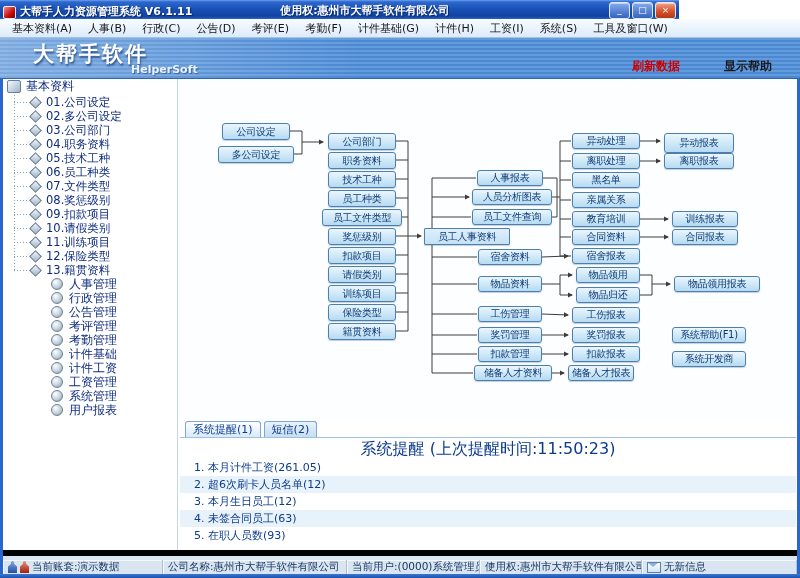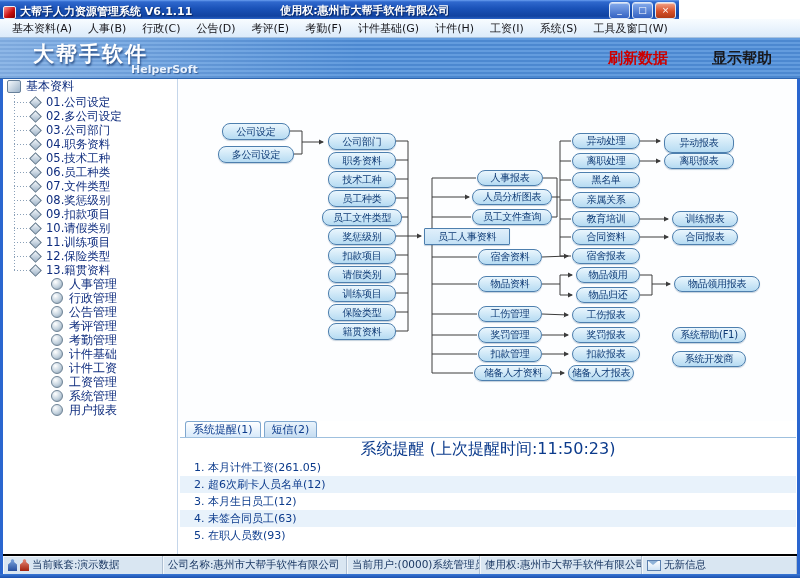--- a/index.html
+++ b/index.html
@@ -25,21 +25,21 @@
   .menu-item{padding:0 8px;white-space:nowrap;}
   .banner{position:absolute;top:38px;left:0;width:800px;height:40px;
     background:repeating-linear-gradient(to bottom,#639cde 0 2px,#4c88d0 2px 4px);
     border-bottom:1px solid #2f66b0;z-index:28;}
   .banner::before{content:"";position:absolute;inset:0;
     background:linear-gradient(to right,rgba(255,255,255,.28),rgba(255,255,255,0) 45%);}
   .brand{position:absolute;left:33px;top:2px;font-size:21px;font-weight:bold;color:#fff;
     letter-spacing:2px;text-shadow:1px 2px 2px rgba(8,38,92,.65);}
   .brand-en{position:absolute;left:131px;top:25px;font-size:11px;font-weight:bold;color:#e9f2fd;
     text-shadow:1px 1px 1px rgba(8,38,92,.5);}
-  .banner-links{position:absolute;right:28px;top:11px;display:flex;gap:44px;font-size:15px;font-weight:bold;}
+  .banner-links{position:absolute;right:28px;top:20px;display:flex;gap:44px;font-size:12px;font-weight:bold;}
   .link-refresh{color:#cc0000;}
   .link-help{color:#18181c;}
   .border-left,.border-right{position:absolute;top:19px;bottom:0;width:3px;background:#2a66cf;z-index:27;}
   .border-left{left:0;} .border-right{right:0;}
   .bottom-border{position:absolute;left:0;bottom:0;width:800px;height:4px;
     background:linear-gradient(#3a78d6,#1b50ae);z-index:27;}
   
   .sidebar{position:absolute;left:3px;top:78px;width:175px;bottom:22px;background:#fff;
     border-right:1px solid #c5d6ea;overflow:hidden;z-index:5;box-sizing:border-box;}
   .tree-root{display:flex;align-items:center;height:17px;font-size:12px;color:#0e2c7e;
@@ -57,37 +57,37 @@
     background:linear-gradient(135deg,#f3f7fb,#9fb4c8);border:1px solid #5a7186;}
   .tree-section{display:flex;align-items:center;height:14px;font-size:12px;color:#0e2c7e;
     padding-left:4px;gap:6px;white-space:nowrap;margin-left:44px;}
   .sphere-icon{width:10px;height:10px;flex:none;border-radius:50%;border:1px solid #6e8396;
     background:radial-gradient(circle at 35% 30%,#ffffff,#c3d2de 55%,#7e93a6);}
   
   .flow-bg{position:absolute;left:178px;top:78px;right:3px;height:343px;background:#fdfeff;z-index:1;}
   .flow-svg{position:absolute;left:0;top:0;width:800px;height:578px;z-index:2;pointer-events:none;}
   .fc-node{position:absolute;z-index:3;display:flex;align-items:center;justify-content:center;
     font-size:10px;letter-spacing:-.3px;color:#0d3a75;white-space:nowrap;overflow:hidden;
-    background:linear-gradient(#eaf6fd,#b6dbf2);border:1px solid #4d7fae;border-radius:8px;
+    background:linear-gradient(#eaf6fd,#b6dbf2);border:1px solid #4d7fae;border-radius:3px;
     box-shadow:0 1px 1px rgba(60,100,140,.3);box-sizing:border-box;cursor:pointer;}
   .fc-node.square{border-radius:1px;background:linear-gradient(#e0effb,#c4e1f5);}
   
   .tabs-row{position:absolute;left:185px;top:421px;height:16px;display:flex;gap:3px;
     font-size:11px;color:#0c3b8c;z-index:6;}
   .tab{padding:0 7px;border:1px solid #7fa7cf;border-bottom:none;border-radius:3px 3px 0 0;
     display:flex;align-items:center;background:linear-gradient(#ffffff,#d8eafb);white-space:nowrap;}
   .tab.inactive{background:linear-gradient(#e9f3fc,#c6ddf1);}
   .panel{position:absolute;left:180px;top:437px;right:4px;height:119px;border-top:1px solid #9fc0de;
     background:#fff;z-index:5;}
   .panel-heading{text-align:center;font-size:16px;color:#0c3b8c;height:21px;line-height:21px;white-space:nowrap;}
   .panel-item{height:17px;line-height:17px;font-size:11px;color:#0c3b8c;padding-left:14px;white-space:nowrap;}
   .panel-item.alt{background:#e8f2fb;}
   
   .statusbar{position:absolute;left:3px;right:3px;bottom:4px;height:18px;background:#d9e6f2;
-    border-top:2px solid #000000;display:flex;font-size:10.5px;color:#14325e;z-index:10;}
+    border-top:6px solid #000000;display:flex;font-size:10.5px;color:#14325e;z-index:10;align-items:flex-end;}
   .status-cell{display:flex;align-items:center;gap:3px;padding:0 5px;border-right:1px solid #aebfd2;
     box-shadow:inset 1px 1px 0 #f4f8fc;white-space:nowrap;overflow:hidden;box-sizing:border-box;}
   .figure{width:9px;height:12px;flex:none;
     clip-path:polygon(50% 0,68% 8%,68% 26%,100% 46%,100% 100%,0 100%,0 46%,32% 26%,32% 8%);}
   .figure.blue{background:linear-gradient(#7fa8e0,#274f9e);}
   .figure.red{background:linear-gradient(#e88c7c,#a3220e);}
   .mail-icon{width:12px;height:9px;flex:none;border:1px solid #5a7fae;position:relative;
     background:linear-gradient(#ffffff,#cfe3f5);}
   .mail-icon::before{content:"";position:absolute;left:0;top:0;width:10px;height:5px;
     border-left:5px solid transparent;border-right:5px solid transparent;border-top:4px solid #8fb3d8;width:0;}

